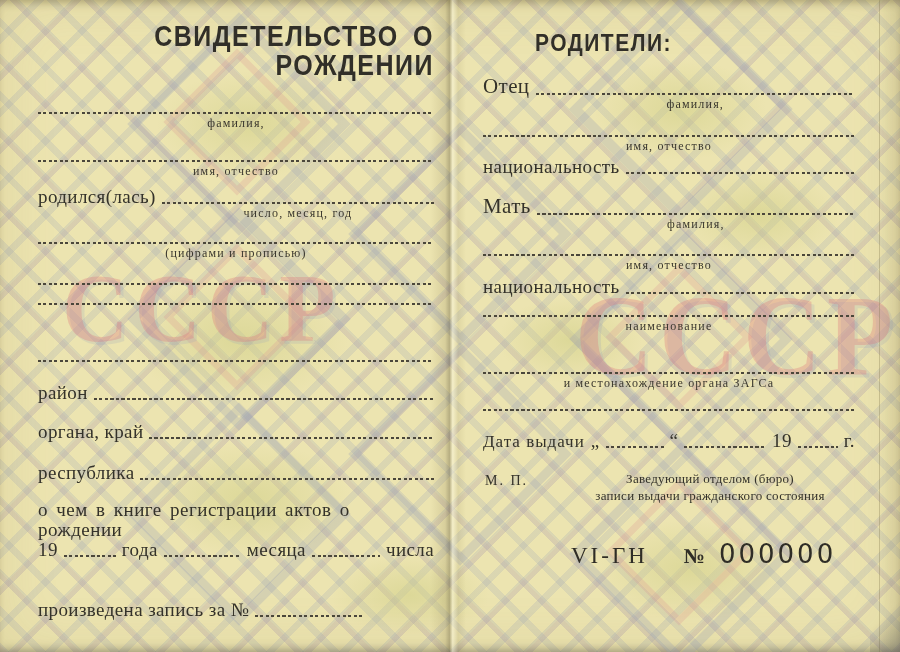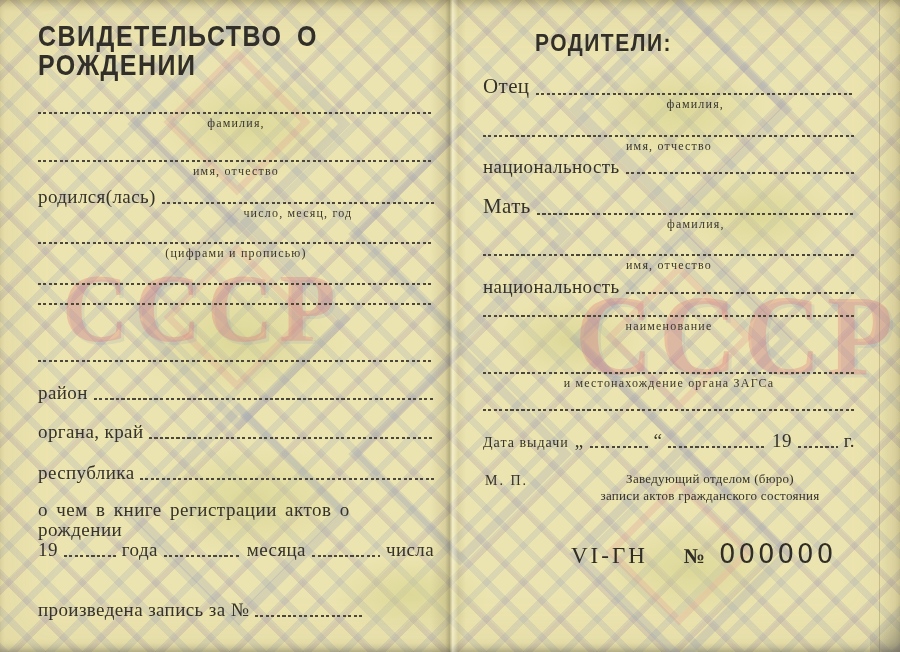--- a/index.html
+++ b/index.html
@@ -30,29 +30,29 @@
   .corner-shadow{position:absolute;right:0;bottom:0;width:30px;height:64px;
     background:linear-gradient(135deg, rgba(100,100,100,0) 45%, rgba(95,95,95,.5));}
   .page{position:absolute;top:0;height:100%;}
   .page.left{left:38px;width:396px;}
   .page.right{left:483px;width:372px;}
   .fb{position:absolute;left:0;right:0;}
   .lineline{display:flex;align-items:flex-end;column-gap:6px;}
   .lbl{font:19px/1 "Liberation Serif","DejaVu Serif",serif;padding-bottom:2px;
     letter-spacing:.4px;white-space:nowrap;}
   .lbl.big{font-size:21px;}
-  .lbl.small{font-size:14px;letter-spacing:1px;}
+  .lbl.small{font-size:17px;letter-spacing:1px;}
   .dw{flex:1 1 auto;position:relative;margin-bottom:4px;min-width:16px;display:block;}
   .dw.fixed{flex:0 0 auto;}
   .dots{display:block;height:2px;
     background-image:repeating-linear-gradient(90deg,#4b473b 0 3px, transparent 3px 5.5px);}
   .hint{position:absolute;top:4px;left:0;right:0;text-align:center;
     font:12px/1.2 "Liberation Serif","DejaVu Serif",serif;letter-spacing:1.2px;
     white-space:nowrap;color:#3a372e;}
-  .cert-title{position:absolute;top:26px;left:0;right:0;text-align:left;}
+  .cert-title{position:absolute;top:26px;left:0;right:0;text-align:right;}
   .cert-title .t{display:inline-block;transform:scaleY(1.15);
     font:700 25px/1 "Liberation Sans","DejaVu Sans",sans-serif;
     letter-spacing:1.5px;word-spacing:6px;color:#312f28;}
   .parents-title{position:absolute;top:32px;left:52px;}
   .parents-title .t{display:inline-block;transform:scaleY(1.12);
     font:700 21px/1 "Liberation Sans","DejaVu Sans",sans-serif;
     letter-spacing:1.5px;color:#312f28;}
   .textrow .lbl{letter-spacing:.5px;word-spacing:3px;white-space:normal;}
   .mp{position:absolute;top:474px;left:2px;font:14px/1 "Liberation Serif",serif;letter-spacing:2px;}
   .signcap{position:absolute;top:471px;left:84px;width:286px;text-align:center;
@@ -319,21 +319,21 @@
         <span class="dw fixed" style="width:40px">
           <span class="dots"></span>
         </span>
         <span class="lbl">г.</span>
       </div>
     </div>
 
     <div class="mp">М. П.</div>
     <div class="signcap">
       <div>Заведующий отделом (бюро)</div>
-      <div>записи актов гражданского состояния</div>
+      <div>записи выдачи гражданского состояния</div>
     </div>
 
     <div class="serial">
       <span class="series">VI-ГН</span>
       <span class="numsign">№</span>
       <span class="serialnum">000000</span>
     </div>
   </section>
 
   <div class="fold"></div>

